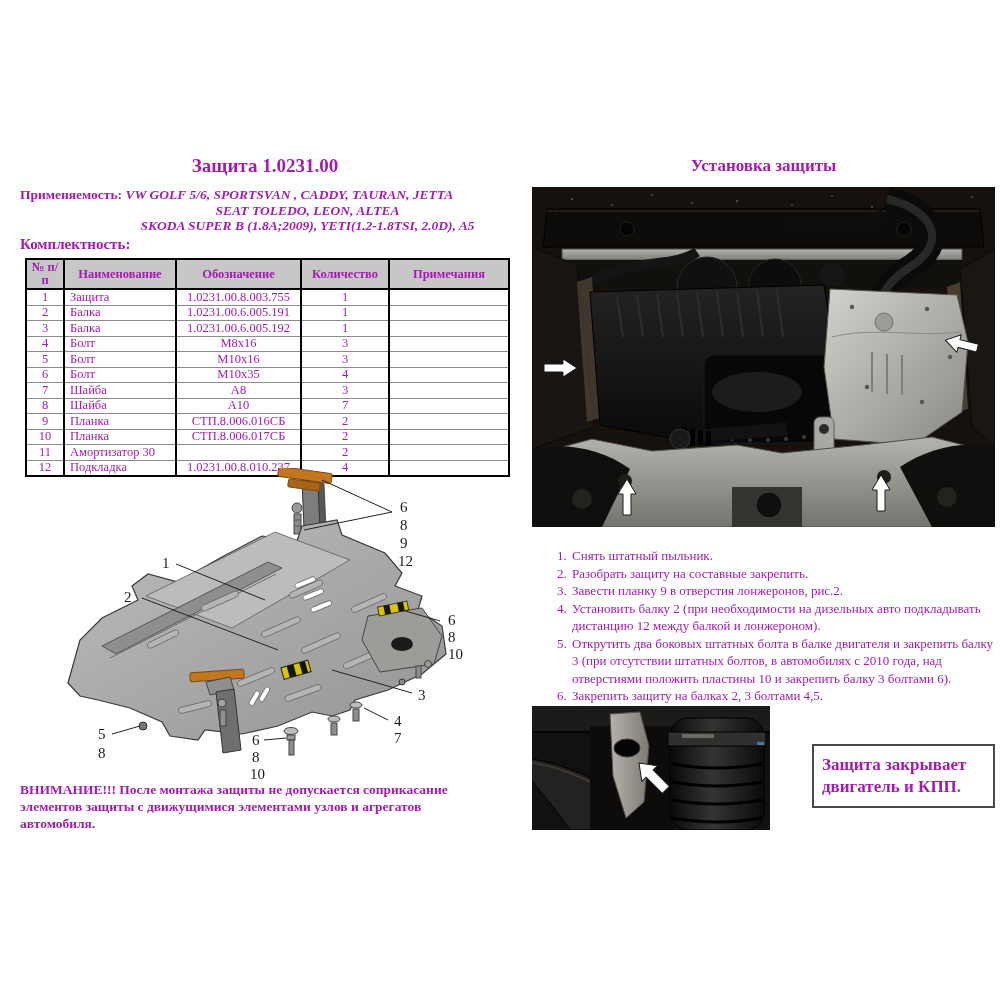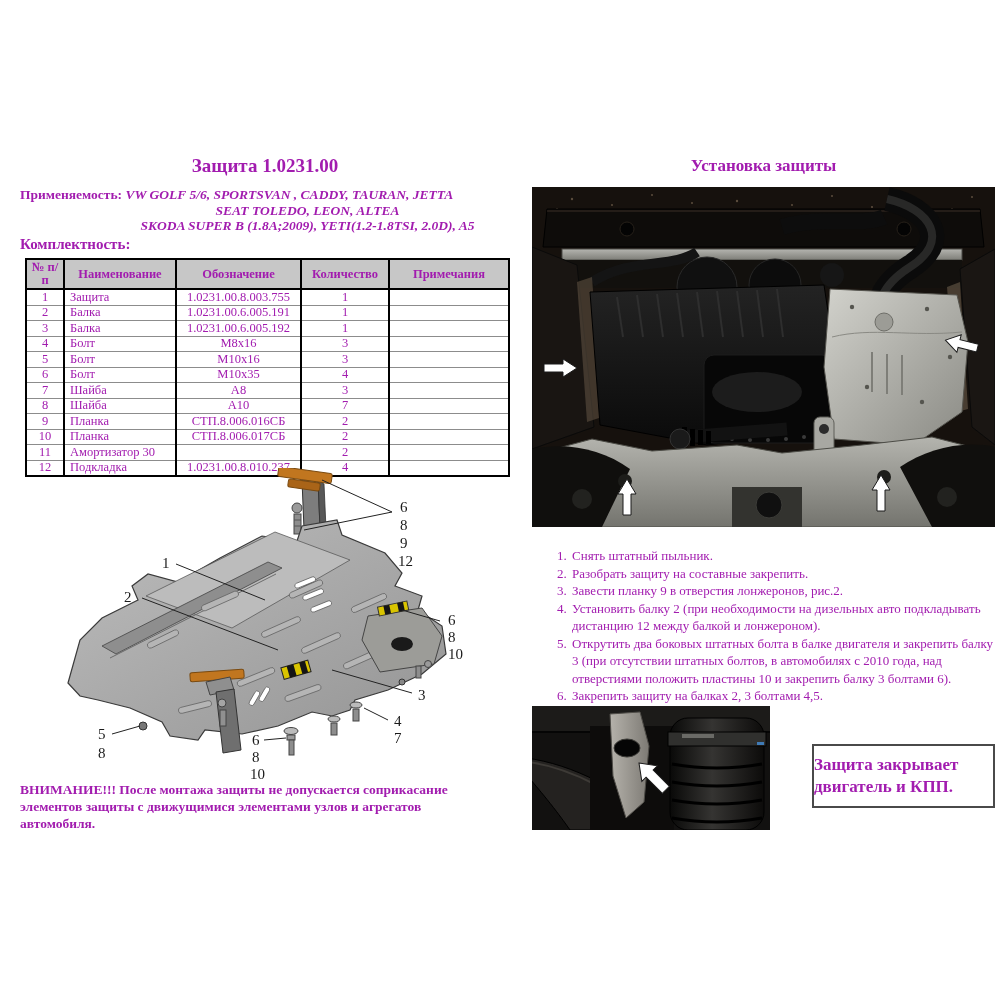--- a/index.html
+++ b/index.html
@@ -52,21 +52,21 @@
     font-style:italic; font-size:13.5px; border-bottom:1px solid #777;
   }
   .steps-wrap { position:absolute; left:538px; top:547px; width:457px; font-size:13px; }
   .steps-wrap ol { margin:0; padding-left:32px; }
   .steps-wrap li { line-height:17.5px; margin:0; padding-left:2px; }
   .photo2 { position:absolute; left:532px; top:706px; width:238px; height:124px; }
   .note-box {
     position:absolute; left:812px; top:744px; width:183px; height:64px;
     border:2px solid #4a4a4a; box-sizing:border-box;
     display:flex; align-items:center; justify-content:flex-start;
-    font-weight:bold; font-size:17px; line-height:22px; padding:2px 0;
+    font-weight:bold; font-size:17px; line-height:22px; padding:2px 8px;
   }
   .callout { font-size:15px; fill:#1a1a1a; font-family:"Liberation Serif", serif; }
 </style>
 </head>
 <body>
 
 <div class="page">
 
   <div class="title-left">Защита 1.0231.00</div>
 

